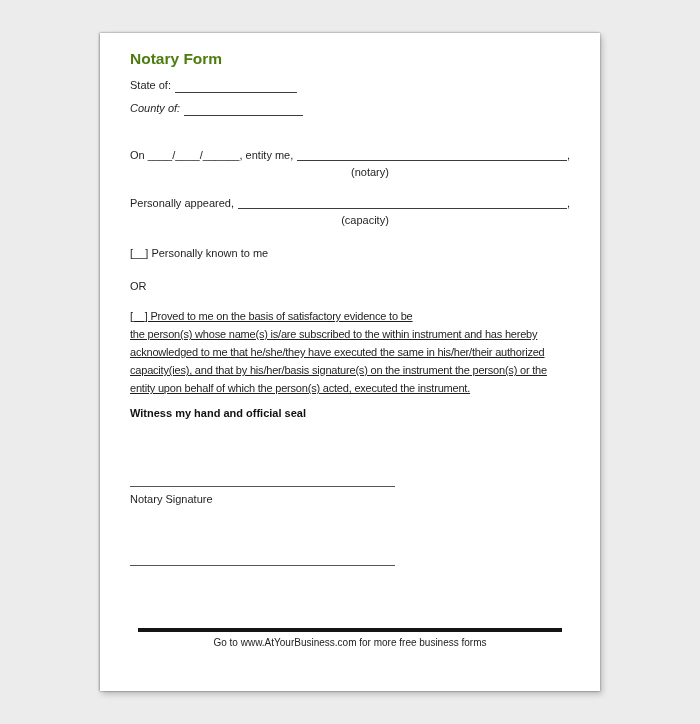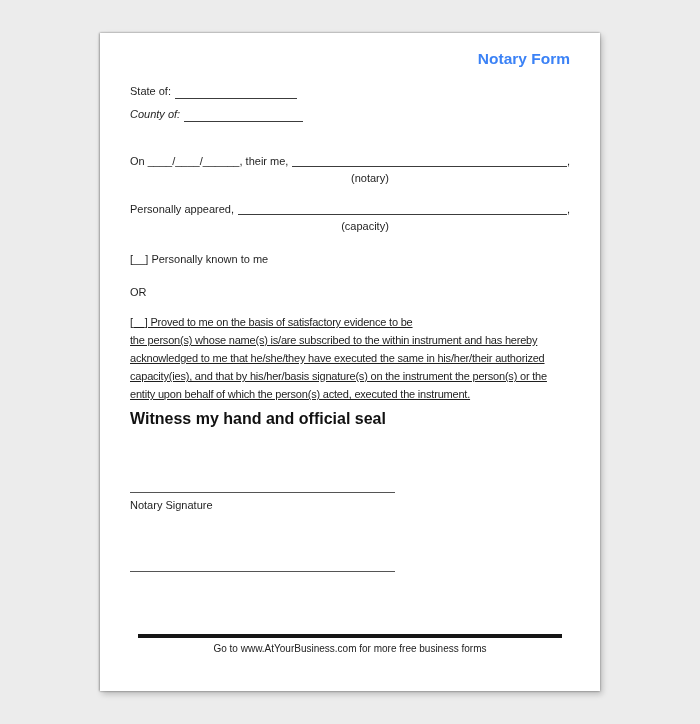--- a/index.html
+++ b/index.html
@@ -14,56 +14,56 @@
   .page {
     position: absolute;
     left: 100px; top: 33px;
     width: 500px; height: 658px;
     background: #ffffff;
     box-shadow: 0 0 2px rgba(0,0,0,0.35), 2px 3px 6px rgba(0,0,0,0.22), -1px 0 2px rgba(0,0,0,0.18);
   }
   .content { padding: 0 30px; font-size: 11px; line-height: 15px; }
   .title {
     padding-top: 15px;
-    text-align: right;
+    text-align: left;
     font-size: 15.5px;
     font-weight: bold;
     line-height: 21px;
-    color: #3b82f6;
+    color: #4d7c0f;
   }
   .row { display: flex; align-items: flex-end; white-space: pre; }
   .fill {
     flex: 1 1 auto;
     border-bottom: 1px solid #3c3c3c;
     margin: 0 0 2px 4px;
     height: 0;
   }
   .fill-fixed {
     display: inline-block;
     border-bottom: 1px solid #3c3c3c;
     height: 10px;
     margin-left: 4px;
   }
   .w122 { width: 122px; }
   .w119 { width: 119px; }
-  .row-state   { margin-top: 15px; }
+  .row-state   { margin-top: 9px; }
   .row-county  { margin-top: 8px; font-style: italic; }
   .row-on      { margin-top: 32px; }
   .caption { line-height: 14px; margin-top: 2px; }
   .caption-notary  { padding-left: 150px; width: 330px; text-align: center; }
   .caption-signers { padding-left: 100px; width: 370px; text-align: center; }
   .row-appeared { margin-top: 17px; }
   .row-known   { margin-top: 19px; }
   .row-or      { margin-top: 18px; }
   .paragraph   { margin-top: 13px; line-height: 18px; letter-spacing: -0.2px; text-decoration: underline; }
   .paragraph div { white-space: nowrap; }
   .witness {
     margin-top: 8px;
     font-weight: bold;
-    font-size: 16px;
+    font-size: 11px;
     line-height: 16px;
     color: #111;
   }
   .sig-line {
     width: 265px;
     border-bottom: 1px solid #555;
     height: 1px;
   }
   .sig-line-1 { margin-top: 65px; }
   .sig-line-2 { margin-top: 58px; }
@@ -95,21 +95,21 @@
         <span>State of:</span>
         <span class="fill-fixed w122"></span>
       </div>
 
       <div class="row row-county">
         <span>County of:</span>
         <span class="fill-fixed w119"></span>
       </div>
 
       <div class="row row-on">
-        <span>On ____/____/______, their me,</span>
+        <span>On ____/____/______, entity me,</span>
         <span class="fill"></span>
         <span>,</span>
       </div>
       <div class="caption caption-notary">(notary)</div>
 
       <div class="row row-appeared">
         <span>Personally appeared,</span>
         <span class="fill"></span>
         <span>,</span>
       </div>

